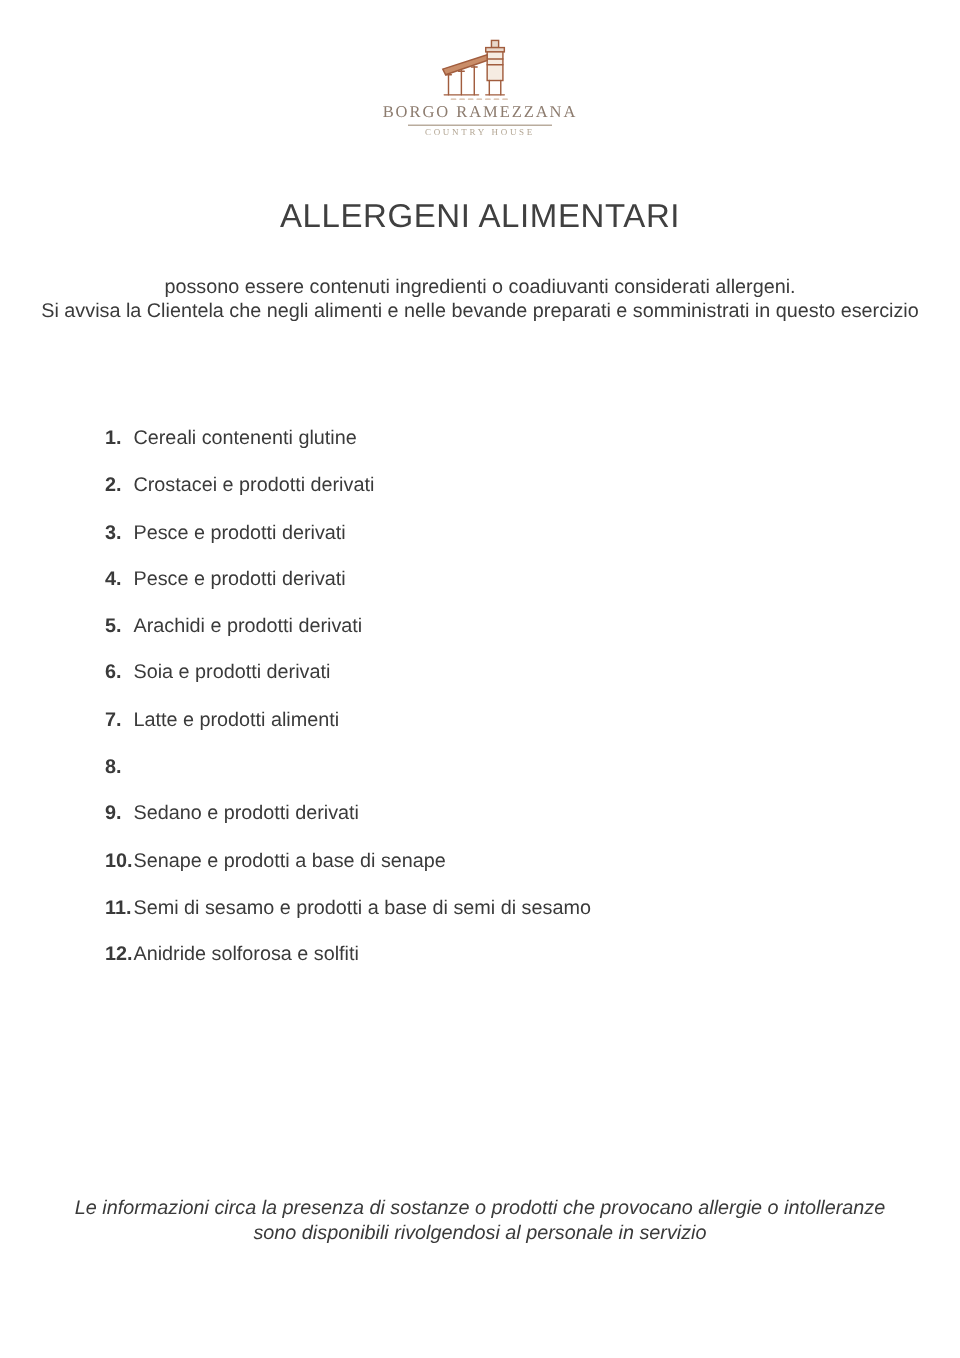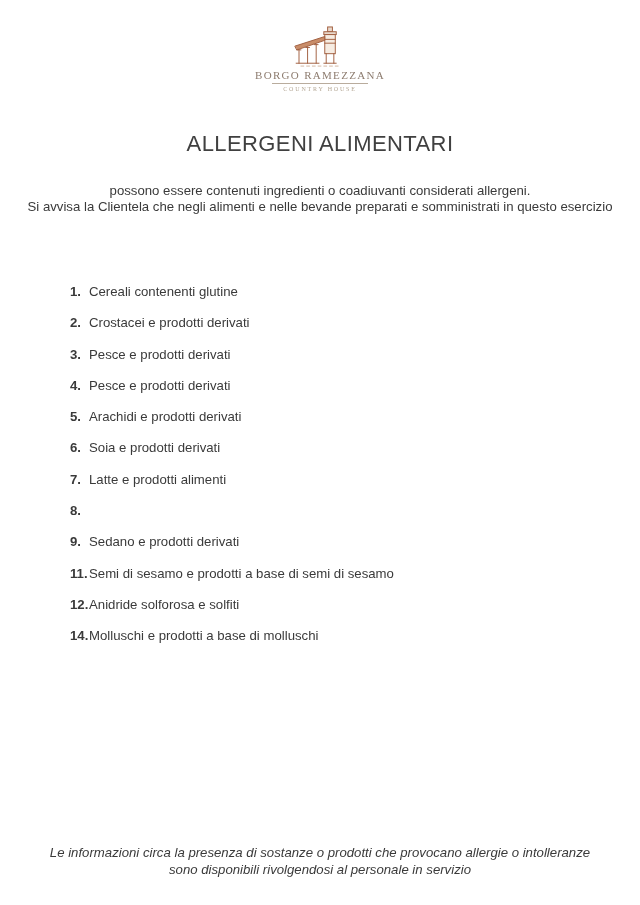--- a/index.html
+++ b/index.html
@@ -90,21 +90,21 @@
   .allergen-num {
     flex: 0 0 19px;
     width: 19px;
     font-weight: bold;
   }
   .allergen-label { white-space: nowrap; }
 
   
   .footer {
     position: absolute;
-    top: 845px;
+    top: 797px;
     left: 0;
     width: 100%;
     text-align: center;
     font-style: italic;
     font-size: 13.2px;
     line-height: 16.6px;
     color: #3a3a3a;
   }
 </style>
 </head>
@@ -183,30 +183,30 @@
       <span class="allergen-label">Latte e prodotti alimenti</span>
     </div>
     <div class="allergen-item">
       <span class="allergen-num">8.</span>
     </div>
     <div class="allergen-item">
       <span class="allergen-num">9.</span>
       <span class="allergen-label">Sedano e prodotti derivati</span>
     </div>
     <div class="allergen-item">
+      <span class="allergen-num">10.</span>
+      <span class="allergen-label">Senape e prodotti a base di senape</span>
+    </div>
+    <div class="allergen-item">
       <span class="allergen-num">11.</span>
       <span class="allergen-label">Semi di sesamo e prodotti a base di semi di sesamo</span>
     </div>
     <div class="allergen-item">
       <span class="allergen-num">12.</span>
       <span class="allergen-label">Anidride solforosa e solfiti</span>
-    </div>
-    <div class="allergen-item">
-      <span class="allergen-num">14.</span>
-      <span class="allergen-label">Molluschi e prodotti a base di molluschi</span>
     </div>
   </div>
 
   <div class="footer">
     <div>Le informazioni circa la presenza di sostanze o prodotti che provocano allergie o intolleranze</div>
     <div>sono disponibili rivolgendosi al personale in servizio</div>
   </div>
 
 </div>
 

